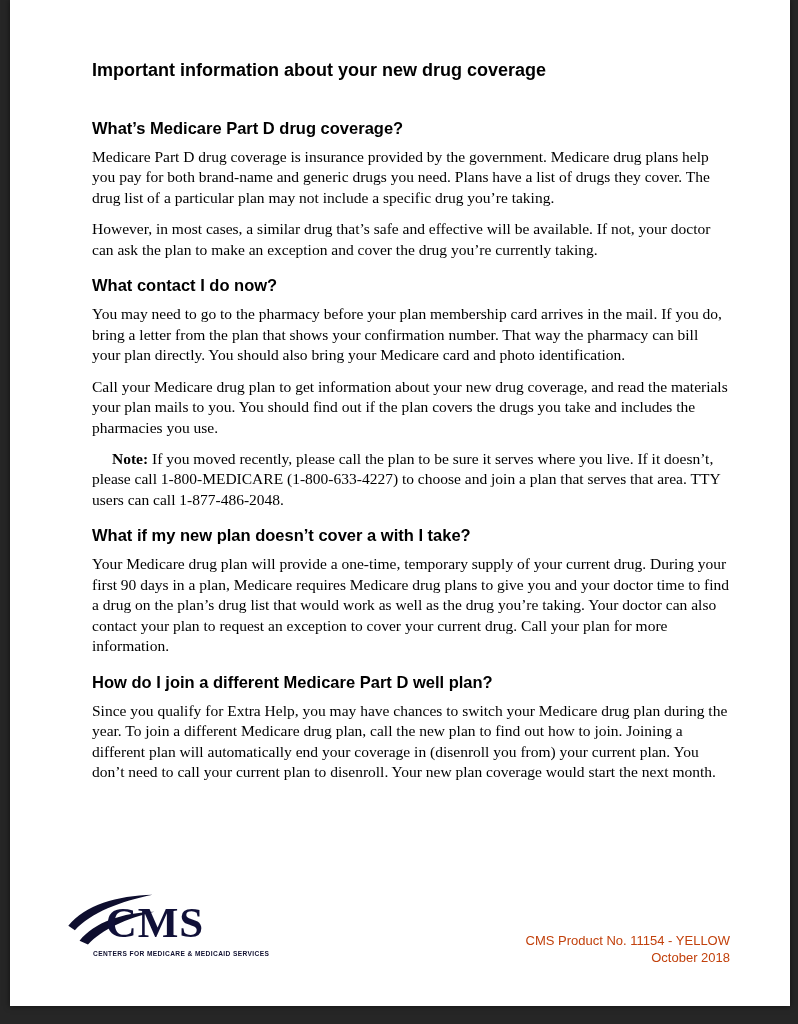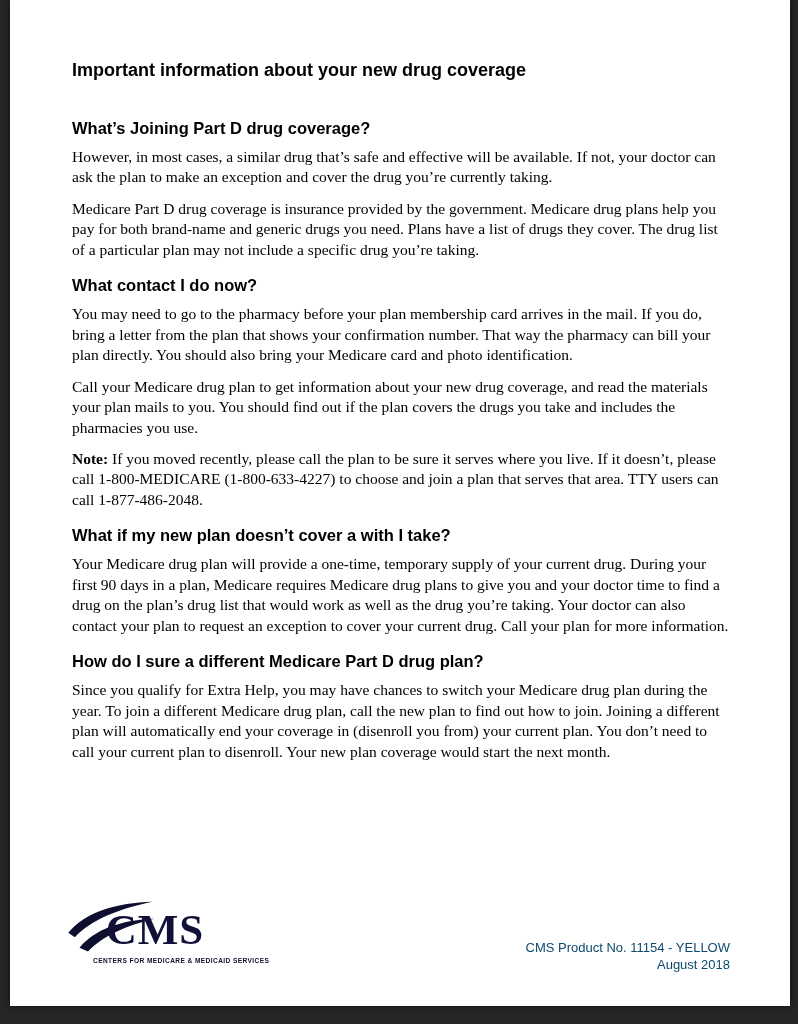--- a/index.html
+++ b/index.html
@@ -16,21 +16,21 @@
     overflow:hidden;
   }
   .page {
     position:absolute;
     left:10px; top:0;
     width:780px; height:1006px;
     background:#ffffff;
     box-shadow:0 0 6px rgba(0,0,0,0.6);
   }
   .content {
-    padding:60px 60px 0 62px;
+    padding:60px 60px 0 82px;
     color:#000;
   }
   .doc-title {
     font-family:"Liberation Sans", sans-serif;
     font-weight:bold;
     font-size:18px;
     margin:0 0 38px 0;
     color:#000;
   }
   .section-heading {
@@ -41,24 +41,25 @@
     color:#000;
   }
   .para {
     font-size:15.5px;
     line-height:1.32;
     margin:0 0 11px 0;
     color:#000;
   }
   .para .bold-prefix {
     font-weight:bold;
+    margin-left:20px;
   }
   .footer {
     position:absolute;
-    left:0; right:0; bottom:0;
+    left:0; right:0; bottom:7px;
     height:120px;
   }
   .logo-wrap {
     position:absolute;
     left:55px; bottom:42px;
     width:200px;
   }
   .logo-tagline {
     font-family:"Liberation Sans", sans-serif;
     font-size:6.6px;
@@ -69,65 +70,65 @@
     padding-left:28px;
     white-space:nowrap;
   }
   .product-info {
     position:absolute;
     right:60px; bottom:32px;
     text-align:right;
     font-family:"Liberation Sans", sans-serif;
     font-size:13px;
     line-height:1.35;
-    color:#0c4a6e;
+    color:#c2410c;
   }
 </style>
 </head>
 <body>
 
 <div class="canvas">
   <div class="page">
     <div class="content">
 
       <h1 class="doc-title">Important information about your new drug coverage</h1>
 
       <div>
-        <h2 class="section-heading">What’s Joining Part D drug coverage?</h2>
+        <h2 class="section-heading">What’s Medicare Part D drug coverage?</h2>
+        <p class="para">Medicare Part D drug coverage is insurance provided by the government. Medicare drug plans help you pay for both brand-name and generic drugs you need. Plans have a list of drugs they cover. The drug list of a particular plan may not include a specific drug you’re taking.</p>
         <p class="para">However, in most cases, a similar drug that’s safe and effective will be available. If not, your doctor can ask the plan to make an exception and cover the drug you’re currently taking.</p>
-        <p class="para">Medicare Part D drug coverage is insurance provided by the government. Medicare drug plans help you pay for both brand-name and generic drugs you need. Plans have a list of drugs they cover. The drug list of a particular plan may not include a specific drug you’re taking.</p>
       </div>
 
       <div>
         <h2 class="section-heading">What contact I do now?</h2>
         <p class="para">You may need to go to the pharmacy before your plan membership card arrives in the mail. If you do, bring a letter from the plan that shows your confirmation number. That way the pharmacy can bill your plan directly. You should also bring your Medicare card and photo identification.</p>
         <p class="para">Call your Medicare drug plan to get information about your new drug coverage, and read the materials your plan mails to you. You should find out if the plan covers the drugs you take and includes the pharmacies you use.</p>
         <p class="para"><span class="bold-prefix">Note:</span><span> If you moved recently, please call the plan to be sure it serves where you live. If it doesn’t, please call 1-800-MEDICARE (1-800-633-4227) to choose and join a plan that serves that area. TTY users can call 1-877-486-2048.</span></p>
       </div>
 
       <div>
         <h2 class="section-heading">What if my new plan doesn’t cover a with I take?</h2>
         <p class="para">Your Medicare drug plan will provide a one-time, temporary supply of your current drug. During your first 90 days in a plan, Medicare requires Medicare drug plans to give you and your doctor time to find a drug on the plan’s drug list that would work as well as the drug you’re taking. Your doctor can also contact your plan to request an exception to cover your current drug. Call your plan for more information.</p>
       </div>
 
       <div>
-        <h2 class="section-heading">How do I sure a different Medicare Part D drug plan?</h2>
+        <h2 class="section-heading">How do I join a different Medicare Part D well plan?</h2>
         <p class="para">Since you qualify for Extra Help, you may have chances to switch your Medicare drug plan during the year. To join a different Medicare drug plan, call the new plan to find out how to join. Joining a different plan will automatically end your coverage in (disenroll you from) your current plan. You don’t need to call your current plan to disenroll. Your new plan coverage would start the next month.</p>
       </div>
 
     </div>
 
     <div class="footer">
       <div class="logo-wrap">
         <svg width="190" height="58" viewBox="0 0 200 62">
           <path d="M2 36 C20 14, 54 4, 92 3 C58 10, 26 22, 9 41 Z" fill="#0e0e2e"></path>
           <path d="M14 52 C30 32, 60 22, 94 21 C64 28, 38 40, 23 56 Z" fill="#0e0e2e"></path>
           <text x="42" y="48" font-family="Liberation Serif, serif" font-weight="bold" font-size="46" letter-spacing="1" fill="#101038">CMS</text>
         </svg>
         <div class="logo-tagline">CENTERS FOR MEDICARE &amp; MEDICAID SERVICES</div>
       </div>
       <div class="product-info">
         <div>CMS Product No. 11154 - YELLOW</div>
-        <div>August 2018</div>
+        <div>October 2018</div>
       </div>
     </div>
   </div>
 </div>
 
 </body></html>

